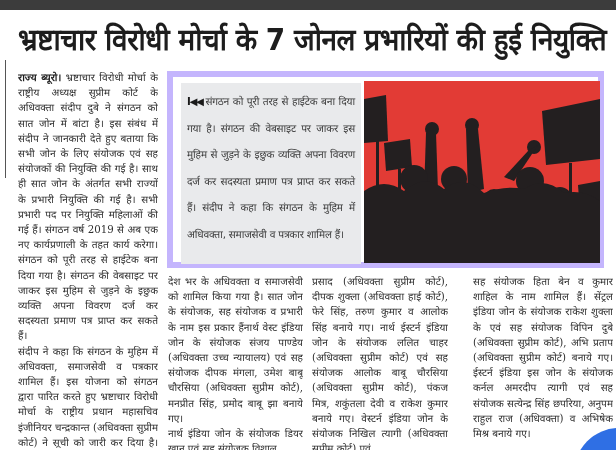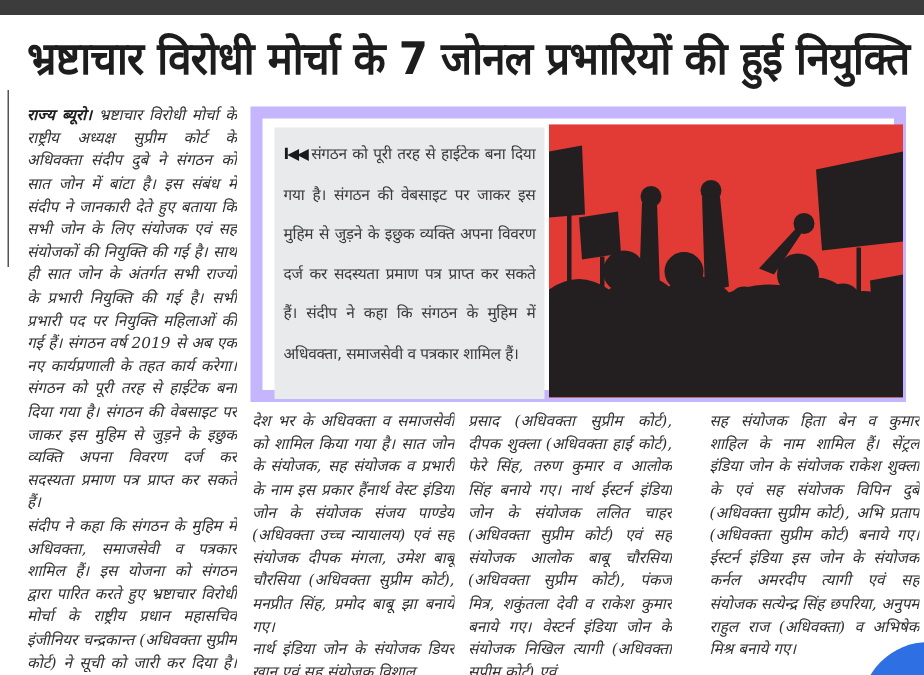--- a/index.html
+++ b/index.html
@@ -7,30 +7,30 @@
   body { position: relative; font-family: "DejaVu Serif", "Liberation Serif", serif; color: #2a2a2a; }
 
   .topbar { position: absolute; left: 0; top: 0; width: 616px; height: 10px; background: #3c3c3c; }
 
   .headline { position: absolute; left: 18px; top: 18px; width: 590px; height: 48px;
     font-family: "DejaVu Sans", "Liberation Sans", sans-serif; font-size: 30px; line-height: 44px;
     color: #1d1d1d; white-space: nowrap; letter-spacing: -0.5px; transform: scaleX(0.93); transform-origin: left center; }
 
   .left-rule { position: absolute; left: 0; top: 60px; width: 6px; height: 118px; border-right: 1px solid #555; }
 
-  .col { position: absolute; font-size: 10.2px; line-height: 15.2px; text-align: justify; color: #2f2f2f; overflow: hidden; font-style: italic; }
+  .col { position: absolute; font-size: 10.2px; line-height: 15.2px; text-align: justify; color: #2f2f2f; overflow: hidden; }
   .col .lead { font-weight: bold; color: #1e1e1e; }
   .col p { text-indent: 0; }
 
   .col1 { left: 18px; top: 70px; width: 140px; height: 378px; }
   .col2 { left: 168px; top: 274px; width: 135px; height: 176px; }
   .col3 { left: 312px; top: 274px; width: 136px; height: 176px; }
   .col4 { left: 473px; top: 274px; width: 140px; height: 176px; }
 
-  .feature-box { position: absolute; left: 167px; top: 71px; width: 437px; height: 197px; border: 8px solid #c4b5fd; background: #fff; }
+  .feature-box { position: absolute; left: 167px; top: 71px; width: 437px; height: 197px; border: 6px solid #c4b5fd; background: #fff; }
   .quote { position: absolute; left: 8px; top: 6px; width: 180px; height: 181px; background: #e9eaec;
     padding: 5px 6px; font-family: "DejaVu Sans", "Liberation Sans", sans-serif; font-size: 10.3px; line-height: 26.5px;
     color: #3a3a3a; text-align: justify; letter-spacing: -0.2px; }
   .quote .mark { font-weight: bold; color: #1a1a1a; letter-spacing: -2px; margin-right: 3px; }
 
   .photo { position: absolute; left: 191px; top: 4px; width: 236px; height: 182px; overflow: hidden; background: #e23b35; }
   .photo svg { display: block; width: 100%; height: 100%; }
 
   .blue-disc { position: absolute; left: 574px; top: 428px; width: 90px; height: 90px; border-radius: 50%; background: #2f6fe4; }
 </style>

